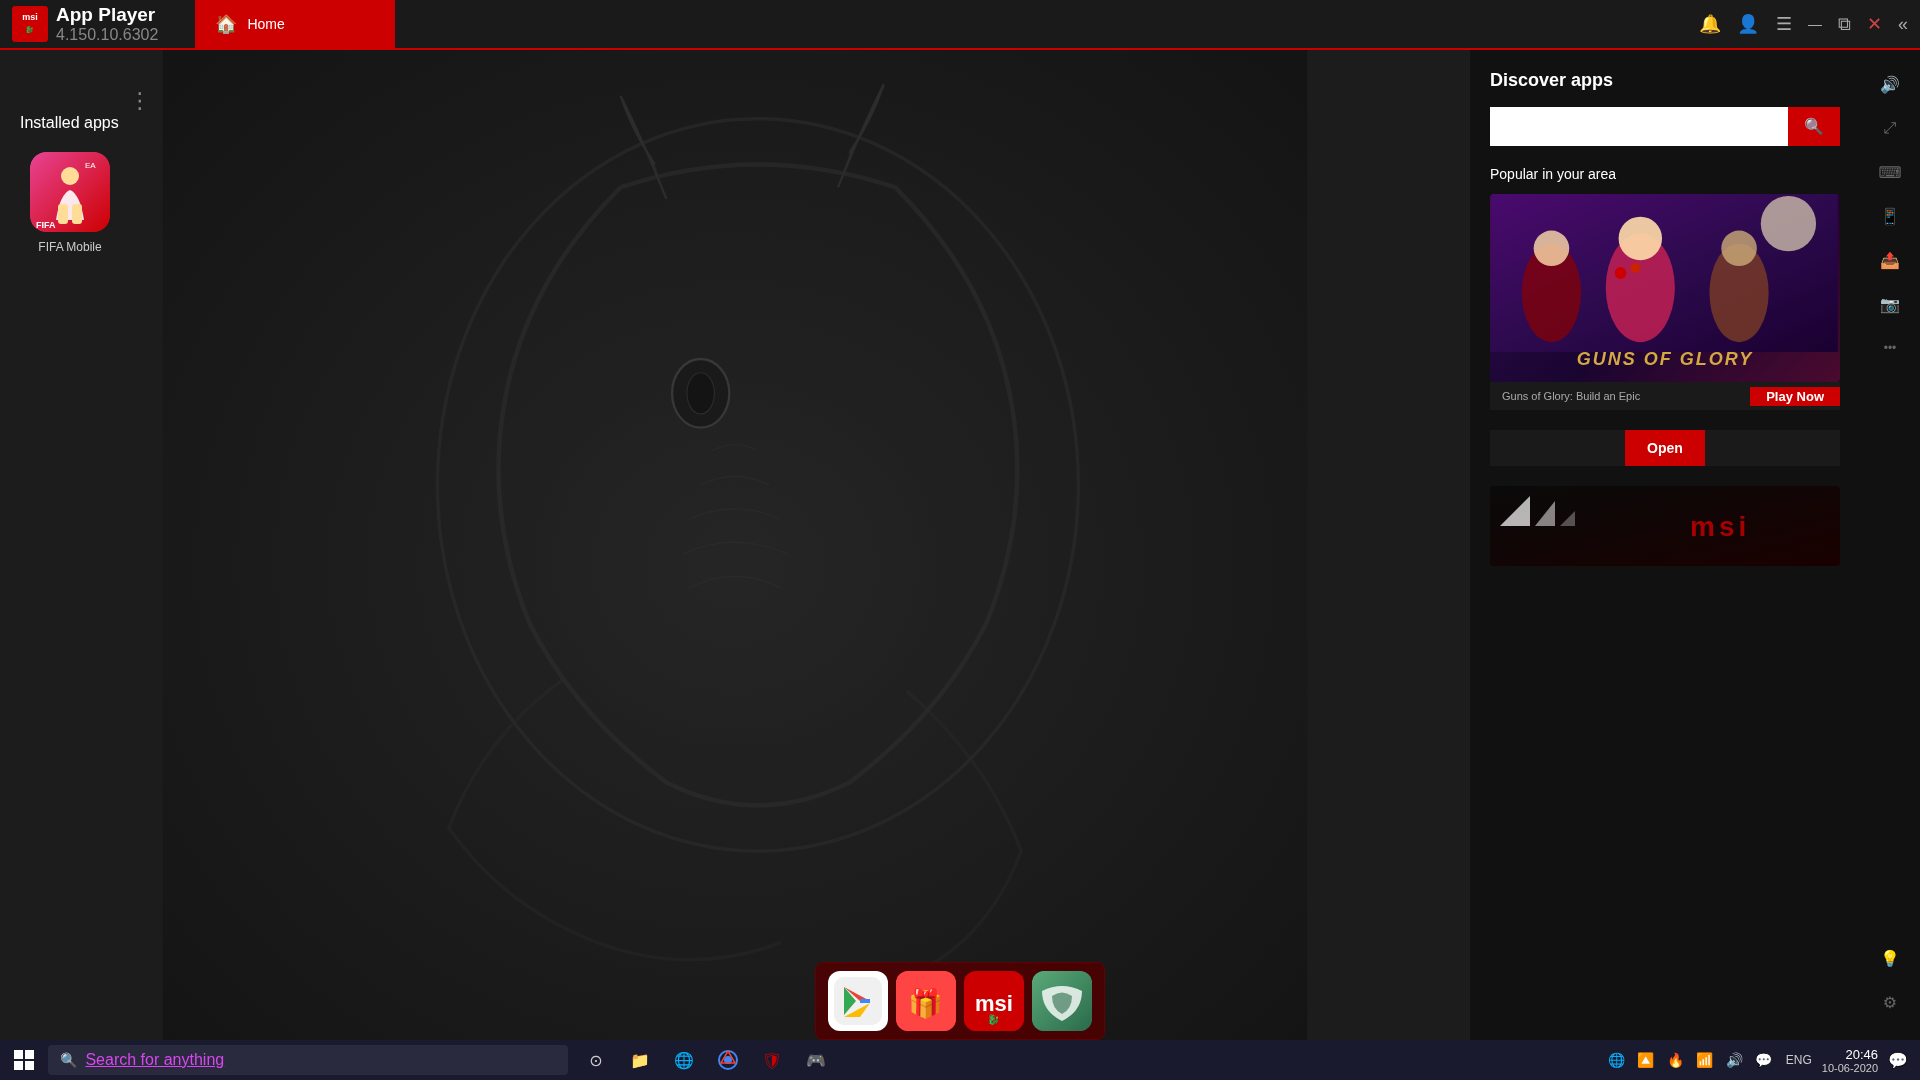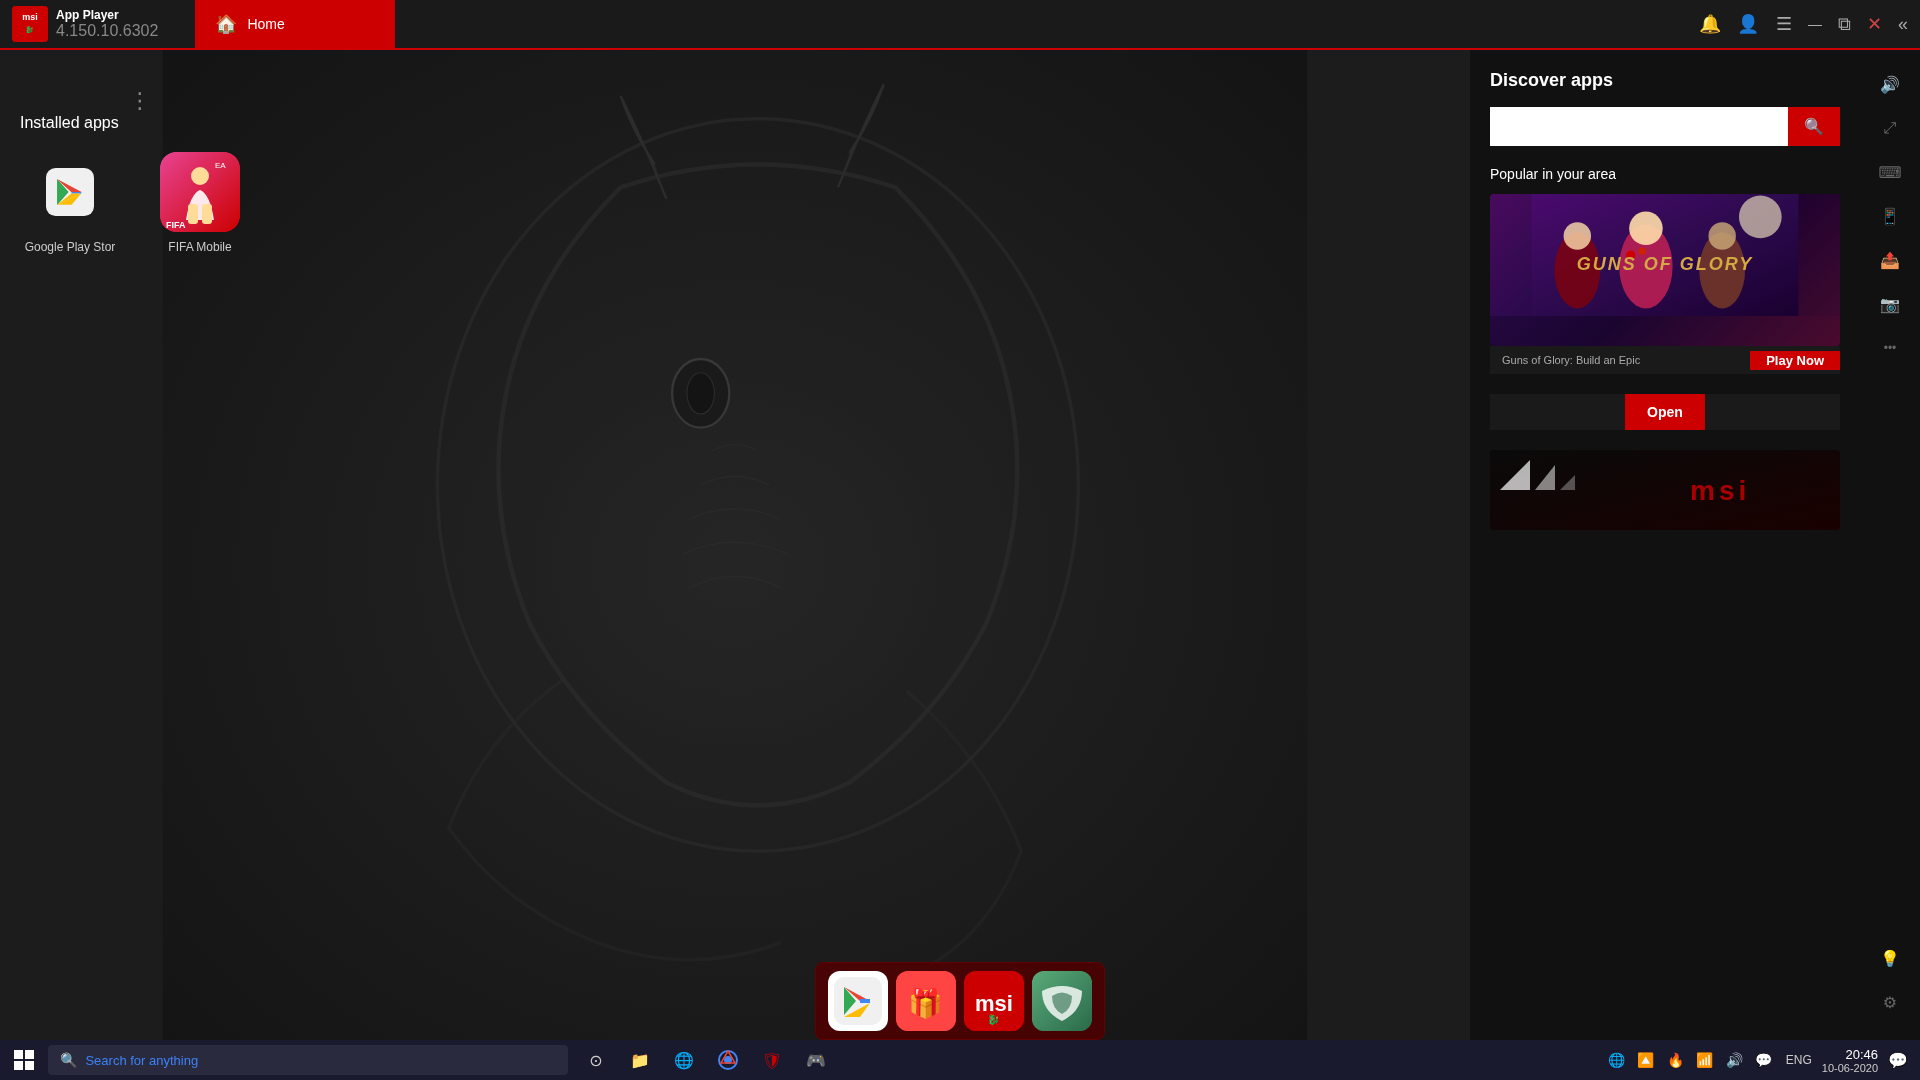--- a/index.html
+++ b/index.html
@@ -74,22 +74,22 @@
     #discover-search input {
       flex: 1; background: white; border: none; padding: 10px 14px;
       font-size: 14px; outline: none;
     }
     #discover-search-btn {
       background: #cc0000; border: none; color: white; padding: 10px 16px; cursor: pointer;
       font-size: 16px;
     }
     #popular-title { color: white; font-size: 14px; font-weight: 500; margin-bottom: 12px; margin-top: 20px; }
     #featured-game-img {
-      width: 100%; height: 152px; background: linear-gradient(135deg, #2d0a4e, #1a0530, #4a0a2e);
-      border-radius: 4px; display: flex; align-items: center; justify-content: center;
+      width: 100%; height: 188px; background: linear-gradient(135deg, #2d0a4e, #1a0530, #4a0a2e);
+      border-radius: 4px; display: flex; align-items: flex-end; justify-content: center;
       padding-bottom: 12px; margin-bottom: 0; position: relative; overflow: hidden;
     }
     .guns-of-glory-text {
       color: #d4a843; font-size: 18px; font-weight: bold; letter-spacing: 2px;
       text-align: center; font-style: italic; z-index: 2;
     }
     .game-characters {
       position: absolute; top: 0; left: 0; right: 0; bottom: 30px;
       background: linear-gradient(135deg, #4a0a5e 0%, #2d0a4e 30%, #1a0030 60%, #3d0a2e 100%);
     }
@@ -218,21 +218,21 @@
 <div id="titlebar">
   <div id="msi-logo">
     <div class="msi-dragon">
       <svg width="36" height="36" viewBox="0 0 36 36">
         <rect width="36" height="36" rx="4" fill="#cc0000"></rect>
         <text x="18" y="14" text-anchor="middle" fill="white" font-size="9" font-weight="bold">msi</text>
         <text x="18" y="26" text-anchor="middle" fill="white" font-size="7">🐉</text>
       </svg>
     </div>
     <div>
-      <div style="color:white;font-size:12px;font-weight:600;">App Player</div>
+      <div style="color:white;font-size:19px;font-weight:600;">App Player</div>
       <div style="color:#888;font-size:16px;">4.150.10.6302</div>
     </div>
   </div>
   <div id="home-tab">
     <span style="font-size:18px;">🏠</span>
     <span>Home</span>
   </div>
   <div id="titlebar-controls">
     <button class="title-btn">🔔</button>
     <button class="title-btn">👤</button>
@@ -293,42 +293,20 @@
     </svg>
 
     
     <div id="installed-apps">
       <div id="installed-apps-header">
         <span style="color:white;font-size:16px;font-weight:500;margin-top:44px;">Installed apps</span>
         <span style="color:#888;font-size:22px;cursor:pointer;">⋮</span>
       </div>
       <div id="apps-grid">
 
-        <div class="app-item">
-          <div class="app-icon">
-            <svg class="gps-svg" viewBox="0 0 60 60">
-              <rect width="60" height="60" rx="12" fill="#f0f0f0"></rect>
-              <polygon points="15,10 50,30 15,50" fill="none"></polygon>
-
-              <path d="M14,12 L44,28 L14,44 Z" fill="#4285f4" opacity="0"></path>
-              <g transform="translate(10,12)">
-                <path d="M4,2 L34,18 L22,18 L4,2Z" fill="#ea4335"></path>
-                <path d="M4,34 L22,34 L34,20 L4,34Z" fill="#fbbc04"></path>
-                <path d="M4,2 L4,34 L18,18Z" fill="#34a853"></path>
-                <path d="M22,18 L34,18 L34,20 L22,20Z" fill="#4285f4" opacity="0.5"></path>
-                <path d="M34,18 L22,18 L22,20 L34,20Z" fill="#4285f4"></path>
-                <path d="M4,2 L22,18 L34,18 L4,2Z" fill="#ea4335"></path>
-                <path d="M4,34 L22,20 L34,20 L4,34Z" fill="#fbbc04"></path>
-                <path d="M4,2 L4,34 L18,18Z" fill="#34a853"></path>
-                <rect x="0" y="17" width="38" height="2" fill="none"></rect>
-              </g>
-            </svg>
-          </div>
-          <span class="app-label">Google Play Stor</span>
-        </div>
 
         <div class="app-item">
           <div class="app-icon">
             <div class="fifa-icon-inner">
               <svg width="80" height="80" viewBox="0 0 80 80">
                 <defs>
                   <linearGradient id="fg" x1="0%" y1="0%" x2="100%" y2="100%">
                     <stop offset="0%" stop-color="#e84393"></stop>
                     <stop offset="100%" stop-color="#cc0000"></stop>
                   </linearGradient>
@@ -466,21 +444,21 @@
     <svg width="20" height="20" viewBox="0 0 20 20">
       <rect x="0" y="0" width="9" height="9" fill="white"></rect>
       <rect x="11" y="0" width="9" height="9" fill="white"></rect>
       <rect x="0" y="11" width="9" height="9" fill="white"></rect>
       <rect x="11" y="11" width="9" height="9" fill="white"></rect>
     </svg>
   </button>
 
   <div id="taskbar-search">
     <span style="color:#888;font-size:14px;">🔍</span>
-    <span style="color:#3b82f6;font-size:13px;">Search for anything</span>
+    <span style="color:#d946ef;font-size:16px;text-decoration:underline;">Search for anything</span>
   </div>
 
   <div id="taskbar-center">
     <div class="taskbar-icon">⊙</div>
     <div class="taskbar-icon">📁</div>
     <div class="taskbar-icon" style="color:#3399ff;">🌐</div>
     <div class="taskbar-icon">
       <svg width="20" height="20" viewBox="0 0 20 20">
         <circle cx="10" cy="10" r="9" fill="none" stroke="#4285f4" stroke-width="2"></circle>
         <circle cx="10" cy="10" r="4" fill="#4285f4"></circle>

